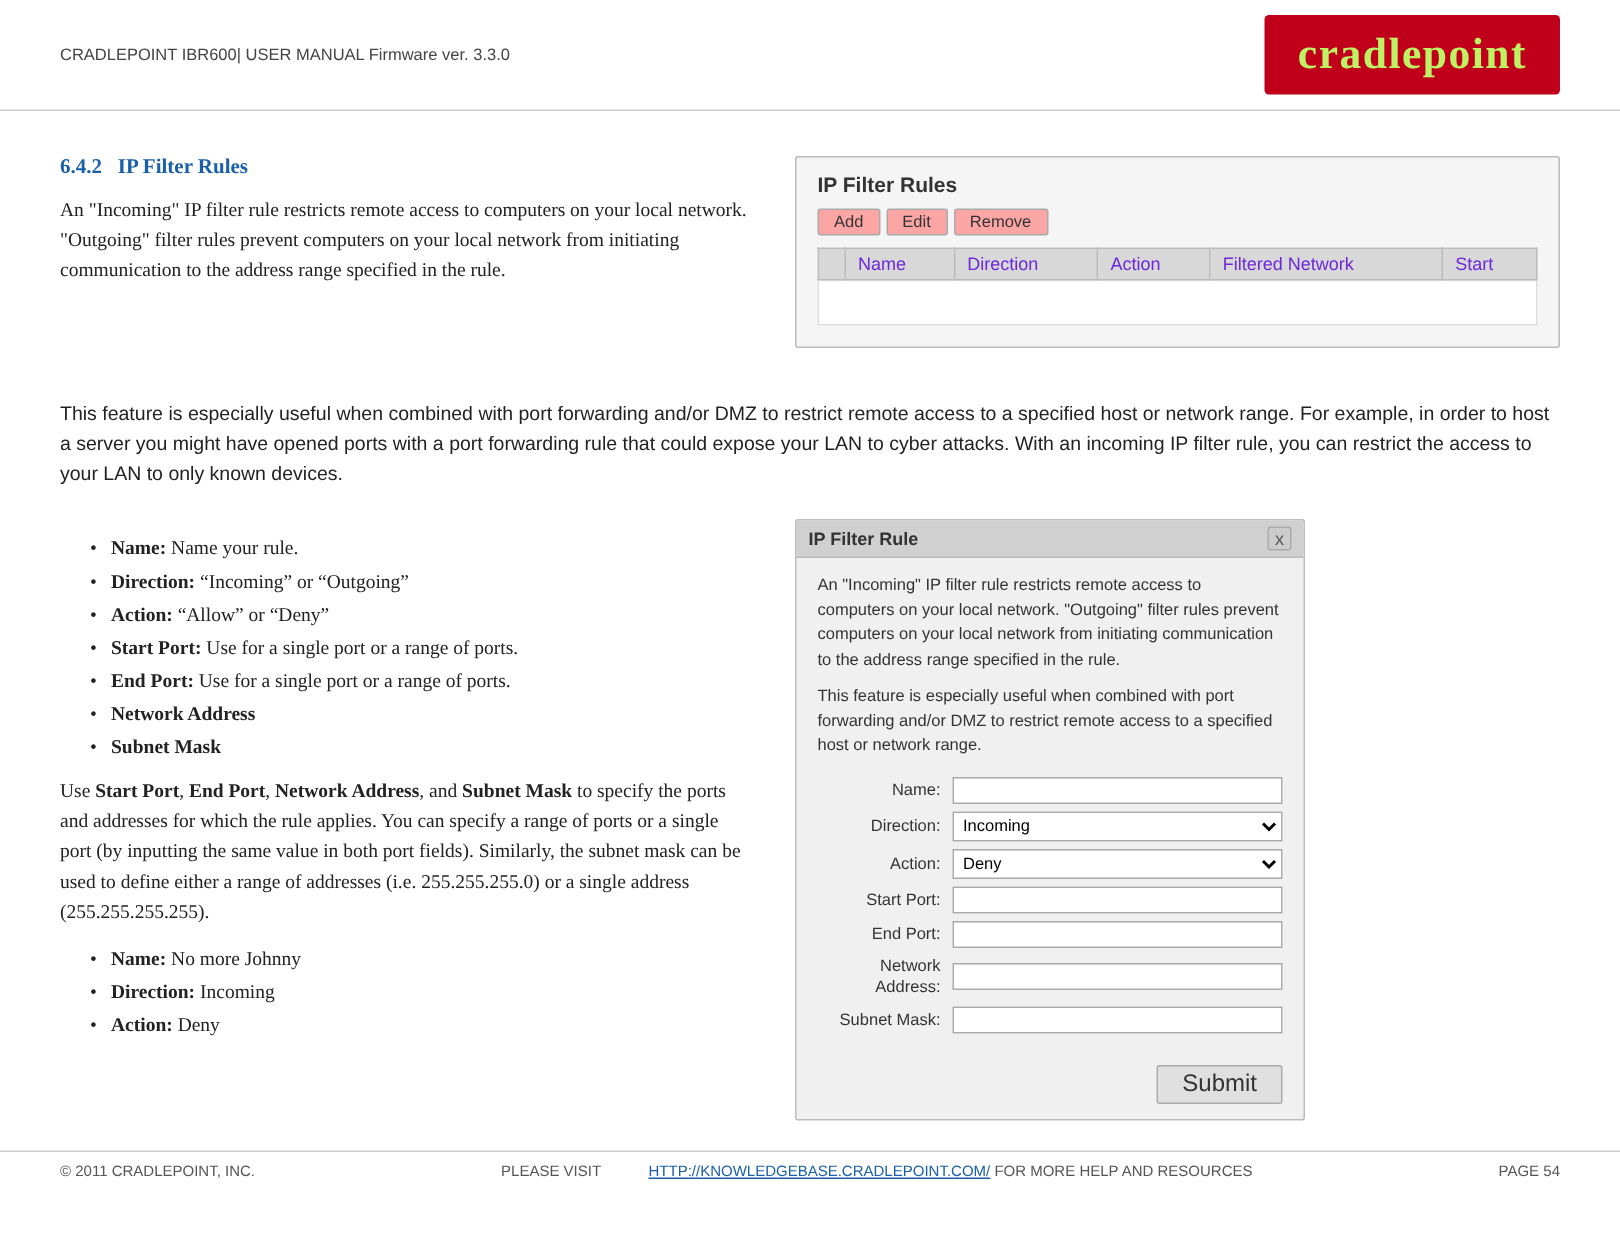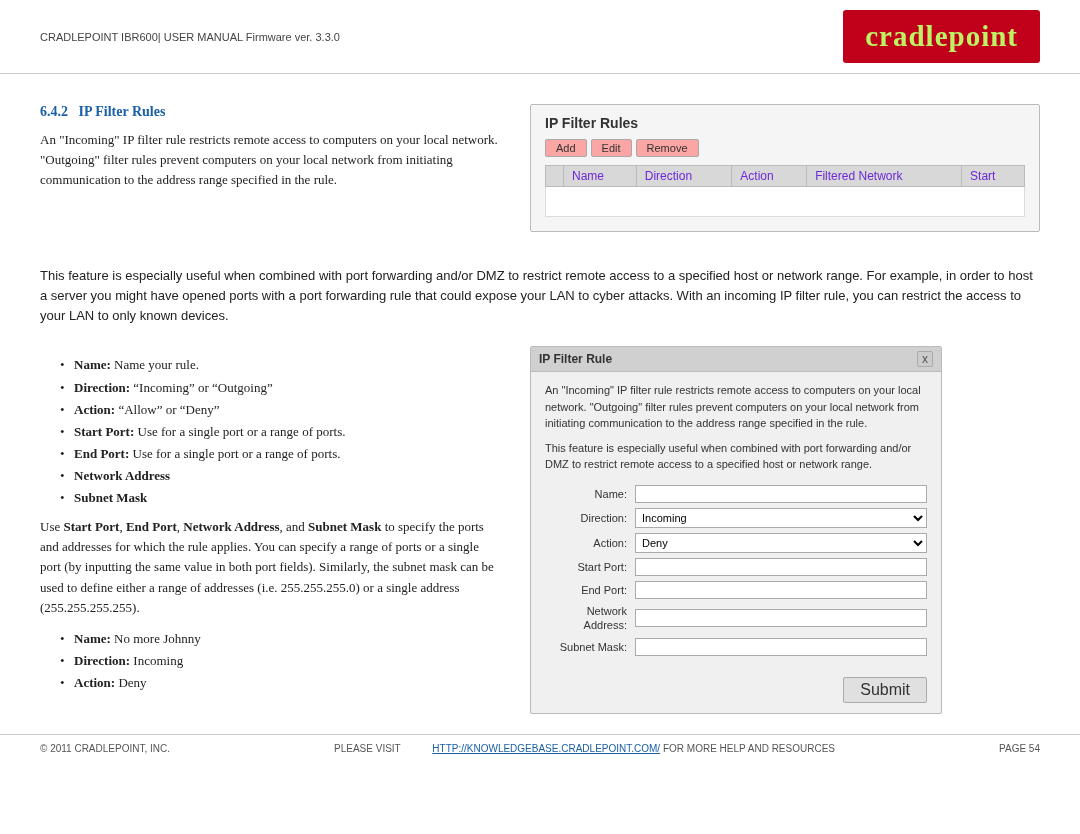--- a/index.html
+++ b/index.html
@@ -140,21 +140,21 @@
     .checkbox-cell {
       width: 18px;
     }
 
     
     .dialog-panel {
       border: 1px solid #bbb;
       background: #f0f0f0;
       padding: 0;
       border-radius: 2px;
-      width: 412px;
+      width: 340px;
       font-size: 12px;
     }
     .dialog-titlebar {
       background: #d0d0d0;
       padding: 4px 8px;
       display: flex;
       justify-content: space-between;
       align-items: center;
       border-bottom: 1px solid #bbb;
     }

